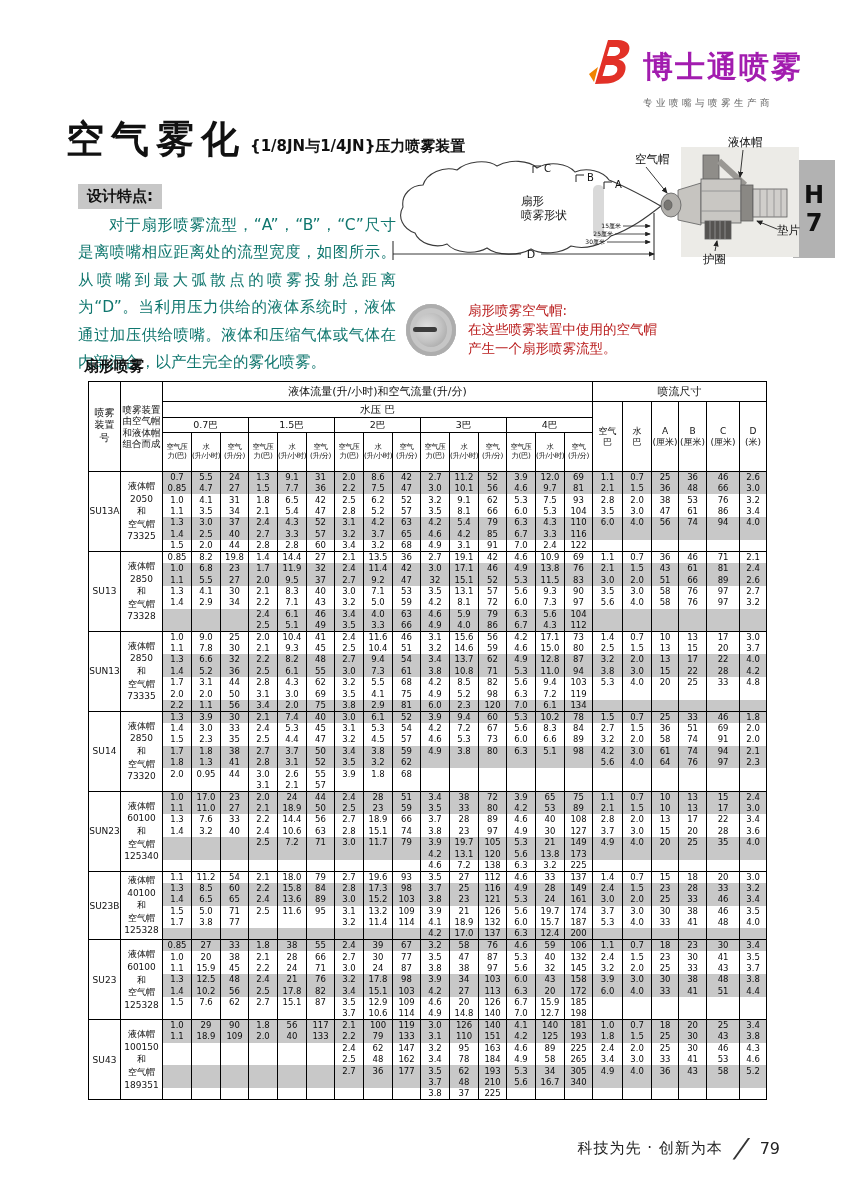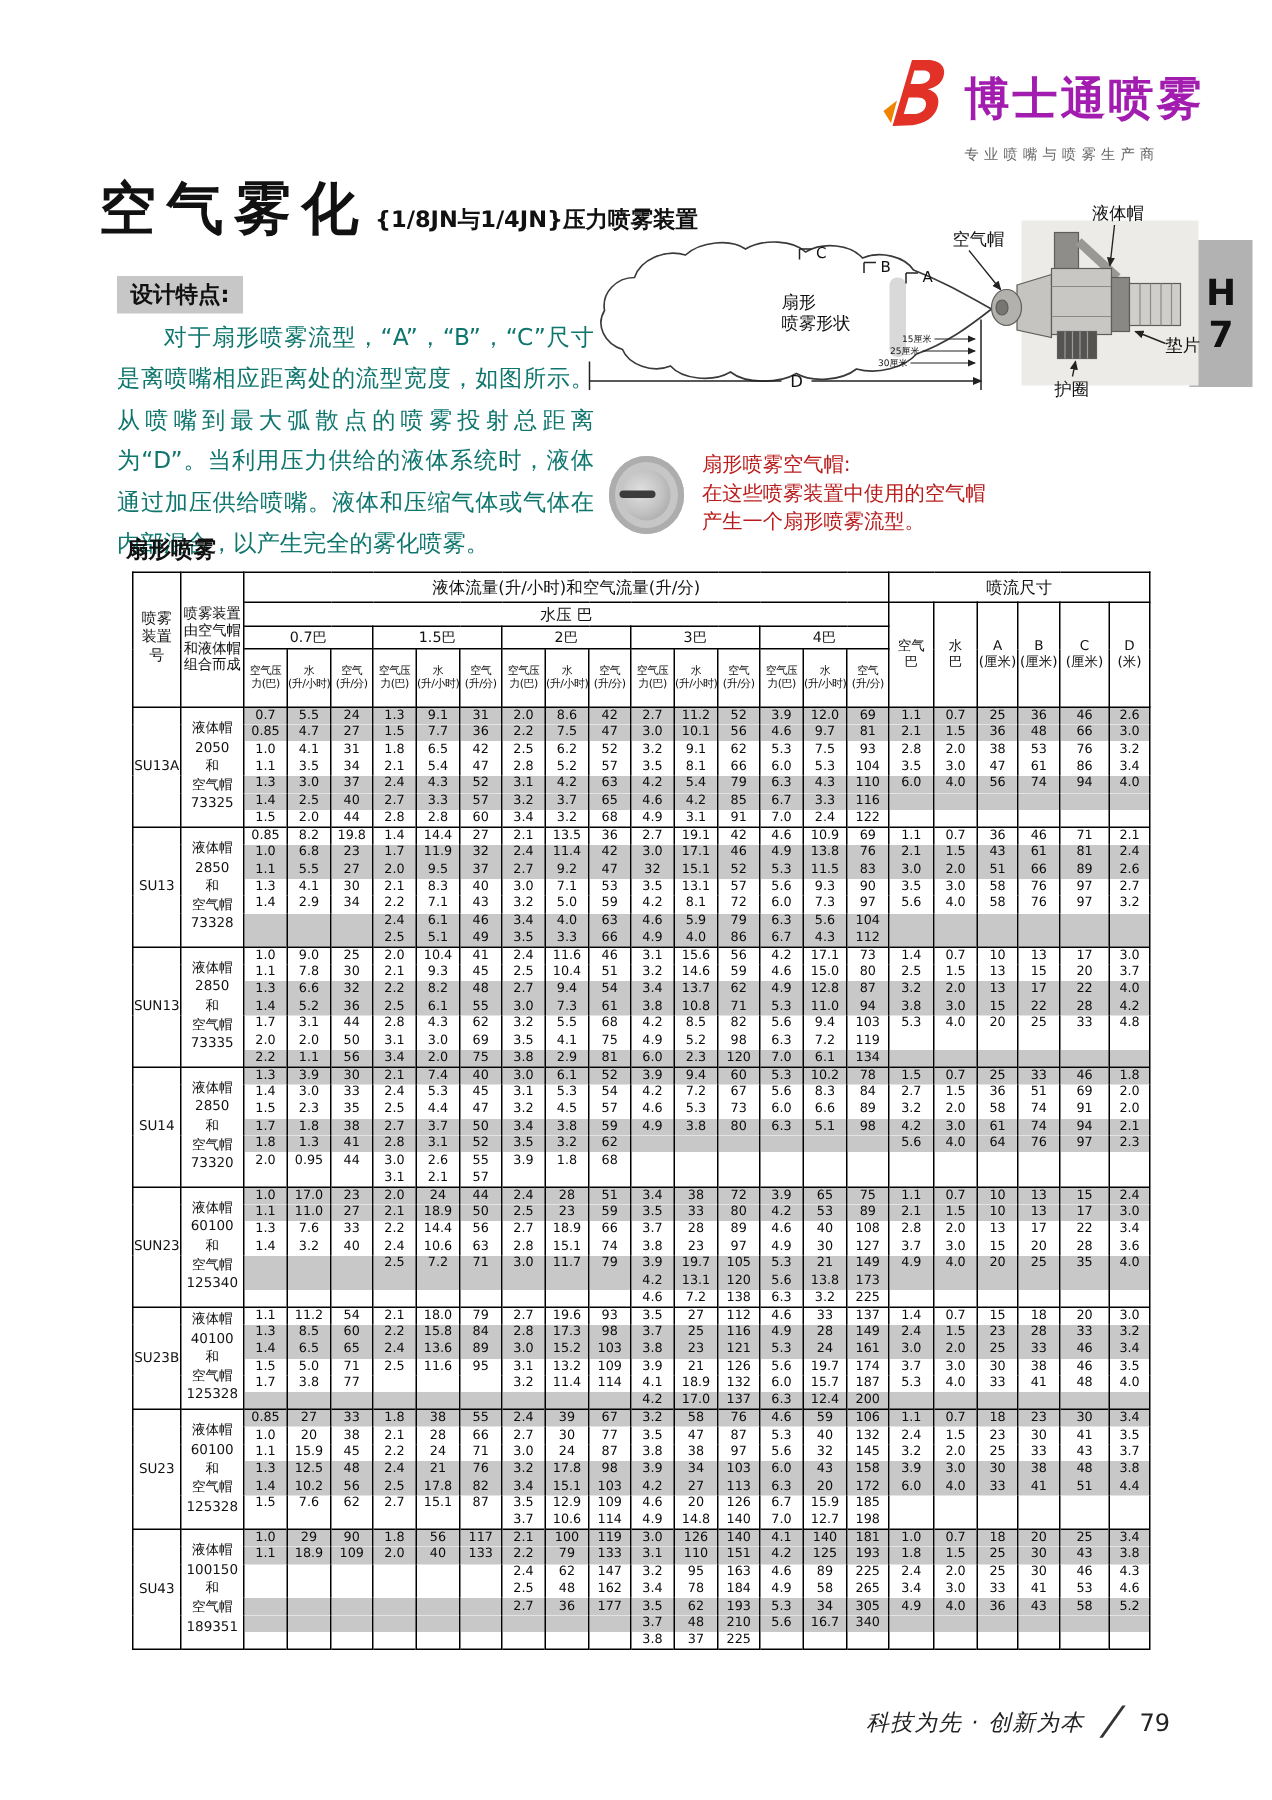--- a/index.html
+++ b/index.html
@@ -56,21 +56,21 @@
   .span2{font-size:10.5px;}
   .ph{font-size:9.5px;}
   .subh{font-size:7.3px;line-height:8.8px;letter-spacing:-0.3px;}
   .sizeh{font-size:9px;line-height:11px;}
   .model{font-size:9px;}
   .caps{font-size:9px;line-height:12.6px;}
 
   
   .footer{position:absolute;left:0;top:1138px;width:780px;display:flex;align-items:center;
           justify-content:flex-end;gap:14px;}
-  .footer .slogan{font-size:15px;color:#222;letter-spacing:1px;font-style:italic;}
+  .footer .slogan{font-size:15px;color:#222;letter-spacing:1px;}
   .footer .slash{font-size:26px;color:#333;font-style:italic;transform:skewX(-12deg);line-height:20px;}
   .footer .pageno{font-size:16px;color:#222;}
 </style>
 </head>
 <body>
 
 <div class="logo">
   <svg class="logo-mark" viewBox="0 0 48 56">
     <polygon points="4,40 13,33 9,48" fill="#f08300"></polygon>
     <path d="M10,50 L23,6 L33,6 C42,6 46,11 44,17 C42.6,22 38,24.5 33.5,25.5

